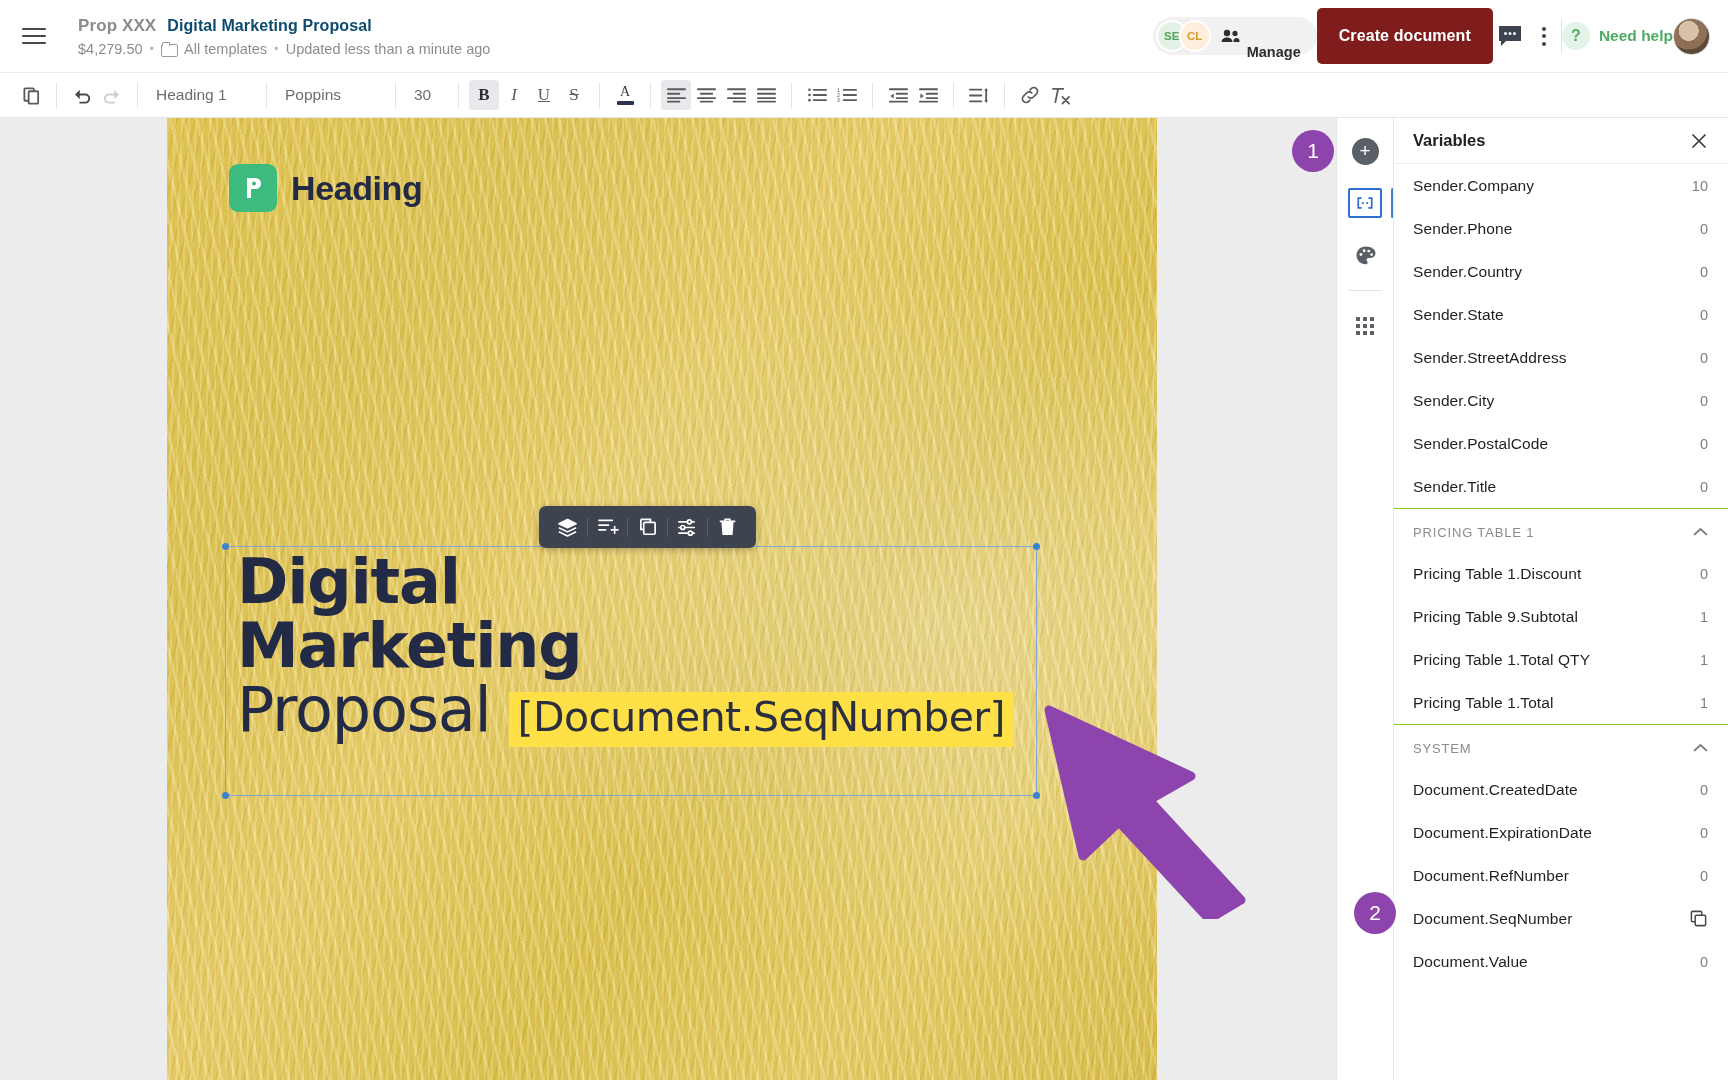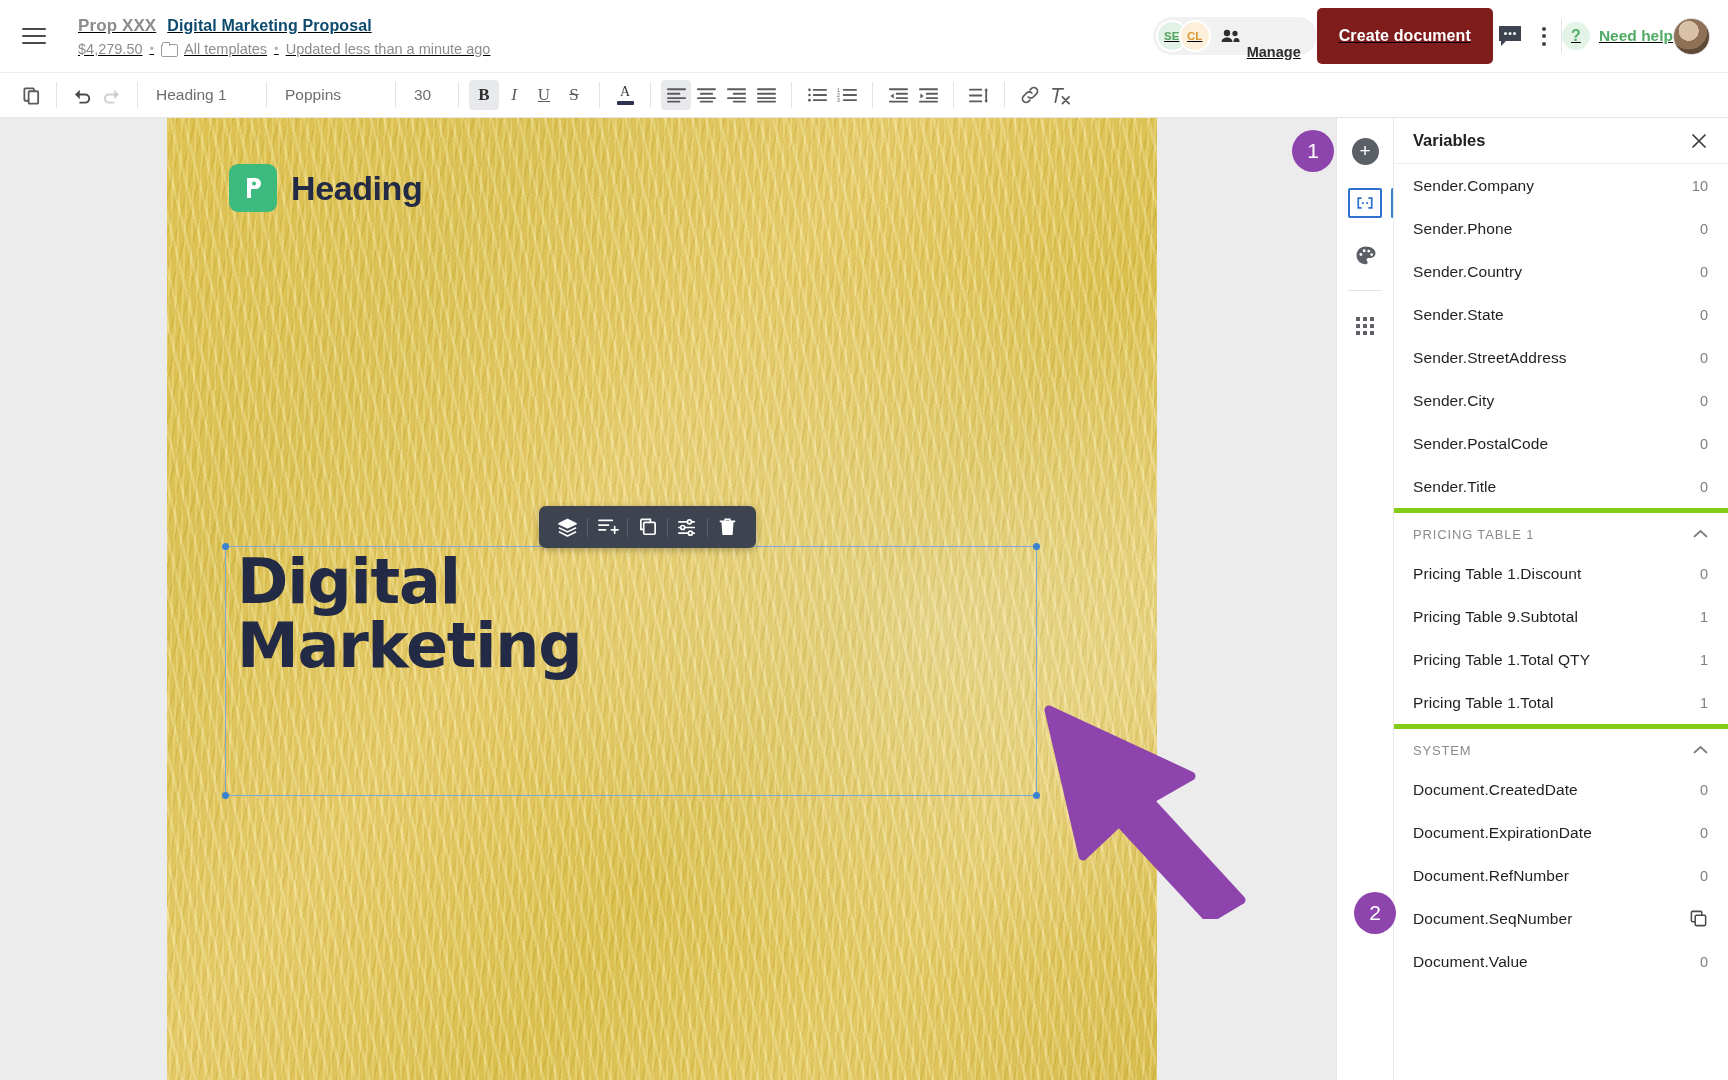--- a/index.html
+++ b/index.html
@@ -8,21 +8,21 @@
     font-family: "Liberation Sans", sans-serif;
     background: #ffffff; overflow: hidden;
   }
   .app { position: relative; width: 1728px; height: 1080px; display: flex; flex-direction: column; }
 
   
   .header {
     height: 72px; flex: 0 0 72px;
     display: flex; align-items: center;
     padding: 0 18px 0 22px; background: #fff;
-    position: relative; z-index: 30; text-decoration: underline;
+    position: relative; z-index: 30;
   }
   .hamburger { width: 34px; height: 34px; display: flex; flex-direction: column;
     justify-content: center; gap: 5px; cursor: pointer; margin-right: 22px; }
   .hamburger span { display: block; height: 2px; background: #4a4a4a; border-radius: 1px; }
   .hamburger span:nth-child(1){ width: 24px; }
   .hamburger span:nth-child(2){ width: 24px; }
   .hamburger span:nth-child(3){ width: 24px; }
 
   .titleblock { display: flex; flex-direction: column; gap: 5px; }
   .titlerow { display: flex; align-items: baseline; gap: 11px; }
@@ -181,21 +181,21 @@
   .panel-title { font-size: 16.5px; font-weight: 700; color: #212121; }
   .panel-x { margin-left:auto; cursor:pointer; width:24px;height:24px;display:flex;
     align-items:center;justify-content:center;}
   .panel-body { flex:1; overflow:hidden; }
   .v-row { height: 43px; display:flex; align-items:center; padding: 0 20px 0 19px;
     cursor: pointer; position: relative; }
   .v-name { font-size: 15.5px; color: #1f1f1f; font-weight: 400; letter-spacing: .1px; }
   .v-val { margin-left:auto; font-size: 14.5px; color: #7f7f7f; }
   .v-copy { margin-left:auto; display:flex; }
   .grp-hd { height: 44px; display:flex; align-items:center; padding: 3px 20px 0 19px;
-    border-top: 5px solid #84cc16; }
+    border-top: 1px solid #84cc16; }
   .grp-lbl { font-size: 13px; color: #8b8b8b; letter-spacing: .85px; }
   .chev { margin-left:auto; cursor:pointer; }
 
   
   .badge { position:absolute; width: 42px; height: 42px; border-radius:50%;
     background: #8e44ad; color:#fff; display:flex; align-items:center; justify-content:center;
     font-size: 21px; font-weight: 400; z-index: 40; font-family:"Liberation Sans", sans-serif;}
   #badge1 { left: 1292px; top: 130px; }
   #badge2 { left: 1354px; top: 892px; }
 </style>
@@ -461,20 +461,24 @@
         <div class="sel-box">
           <span class="handle h-tl"></span>
           <span class="handle h-tr"></span>
           <span class="handle h-bl"></span>
           <span class="handle h-br"></span>
         </div>
 
         <div class="headline">
           <div class="hl-line hl-b">Digital</div>
           <div class="hl-line hl-b">Marketing</div>
+          <div class="hl-line hl-l">
+            <span>Proposal</span>
+            <span class="var-token">[Document.SeqNumber]</span>
+          </div>
         </div>
 
         <div class="cursor-arrow">
           <svg width="206" height="215" viewBox="0 0 206 215">
             <path d="M8 6 L150 72 L108 96 L200 196 L168 215 L78 118 L42 152 Z" fill="#8e44ad" stroke="#8e44ad" stroke-width="9" stroke-linejoin="round"></path>
           </svg>
         </div>
       </div>
     </div>
 

